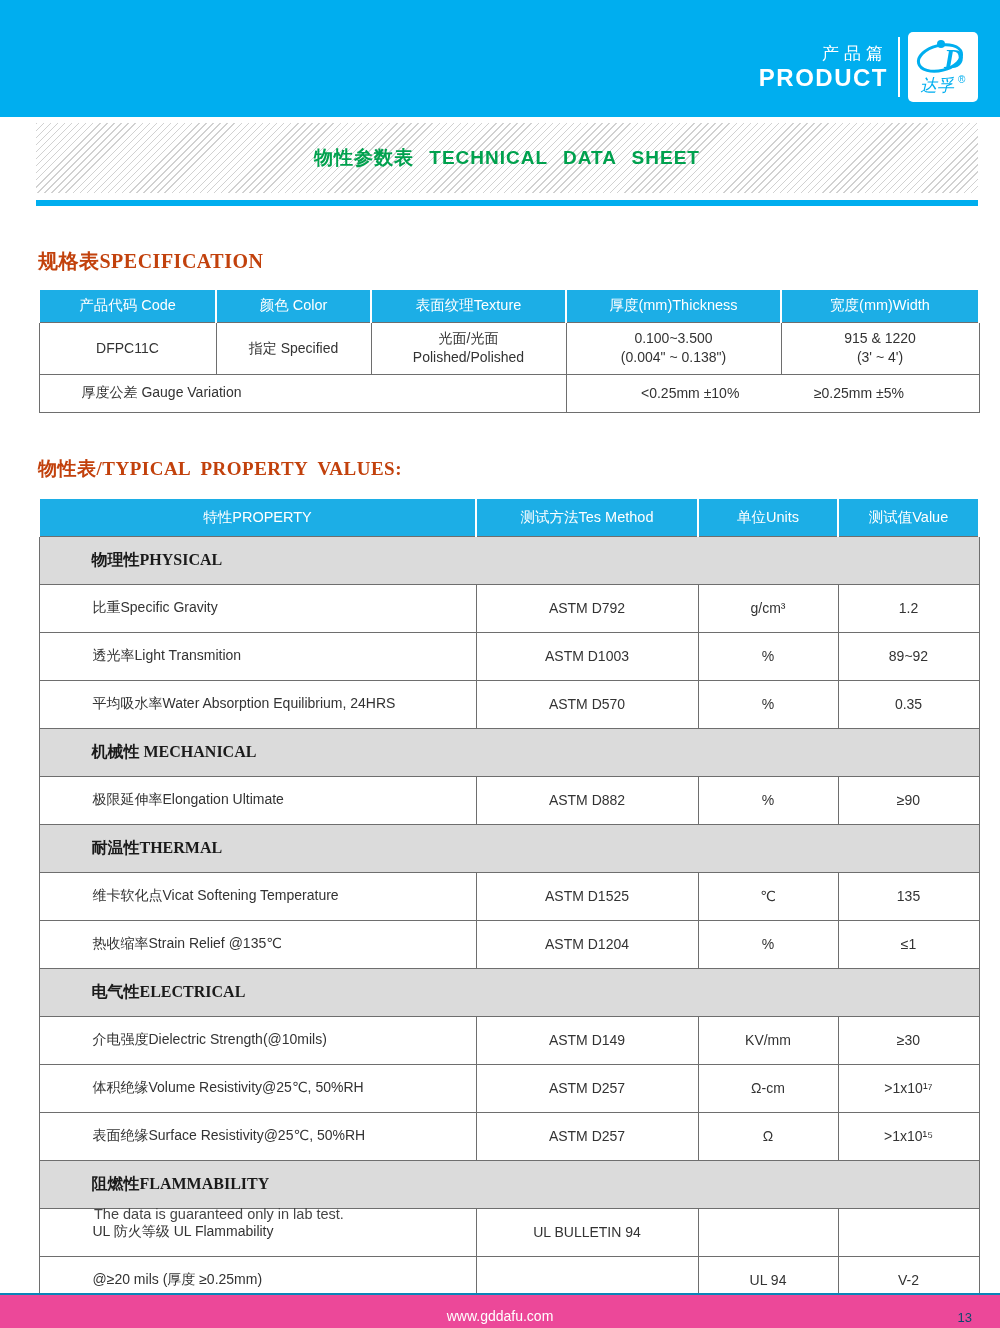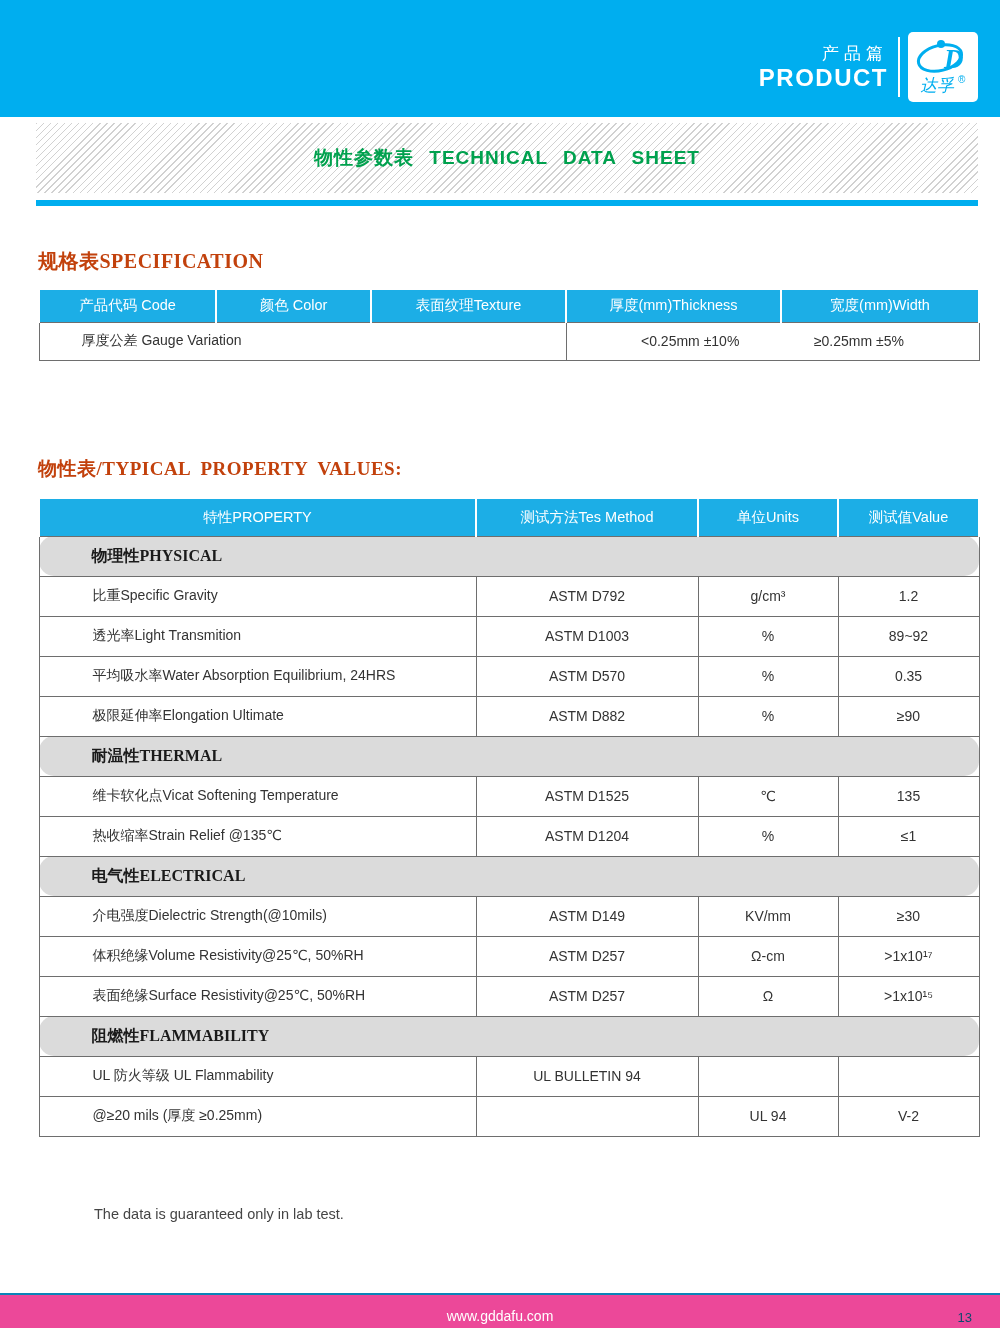--- a/index.html
+++ b/index.html
@@ -61,21 +61,21 @@
 
   .spec-table { position:absolute; top:288px; left:38px; width:940px; }
   .spec-table th { height:33px; }
   .spec-table .row-main td { height:52px; line-height:1.35; }
   .spec-table .row-gauge td { height:38px; }
   .cell-left { text-align:left !important; padding-left:42px; }
   .gauge-values { display:flex; justify-content:space-evenly; align-items:center; }
 
   .props-table { position:absolute; top:497px; left:38px; width:940px; }
   .props-table th { height:38px; }
-  .props-table td { height:40px;border-radius:15px; }
+  .props-table td { height:48px; }
   .props-table td.prop-name { text-align:left; padding-left:53px; }
   tr.section-row td {
     background:#DBDBDB; text-align:left; padding-left:52px;
     font-family:"Liberation Serif","DejaVu Serif",serif;
     font-weight:bold; font-size:16px; color:#1a1a1a;
   }
   
   .notes {
     position:absolute; top:1203px; left:94px;
     font-size:14.5px; color:#454545; line-height:1.65;
@@ -132,20 +132,36 @@
   <thead>
     <tr>
       <th>产品代码 Code</th>
       <th>颜色 Color</th>
       <th>表面纹理Texture</th>
       <th>厚度(mm)Thickness</th>
       <th>宽度(mm)Width</th>
     </tr>
   </thead>
   <tbody>
+    <tr class="row-main">
+      <td>DFPC11C</td>
+      <td>指定 Specified</td>
+      <td>
+        <div>光面/光面</div>
+        <div>Polished/Polished</div>
+      </td>
+      <td>
+        <div>0.100~3.500</div>
+        <div>(0.004" ~ 0.138")</div>
+      </td>
+      <td>
+        <div>915 &amp; 1220</div>
+        <div>(3' ~ 4')</div>
+      </td>
+    </tr>
     <tr class="row-gauge">
       <td colspan="3" class="cell-left">厚度公差 Gauge Variation</td>
       <td colspan="2">
         <div class="gauge-values">
           <span>&lt;0.25mm  ±10%</span>
           <span>≥0.25mm  ±5%</span>
         </div>
       </td>
     </tr>
   </tbody>
@@ -185,20 +201,23 @@
       <td>%</td>
       <td>89~92</td>
     </tr>
     <tr>
       <td class="prop-name">平均吸水率Water Absorption Equilibrium, 24HRS</td>
       <td>ASTM D570</td>
       <td>%</td>
       <td>0.35</td>
     </tr>
 
+    <tr class="section-row">
+      <td colspan="4">机械性 MECHANICAL</td>
+    </tr>
     <tr>
       <td class="prop-name">极限延伸率Elongation Ultimate</td>
       <td>ASTM D882</td>
       <td>%</td>
       <td>≥90</td>
     </tr>
 
     <tr class="section-row">
       <td colspan="4">耐温性THERMAL</td>
     </tr>

